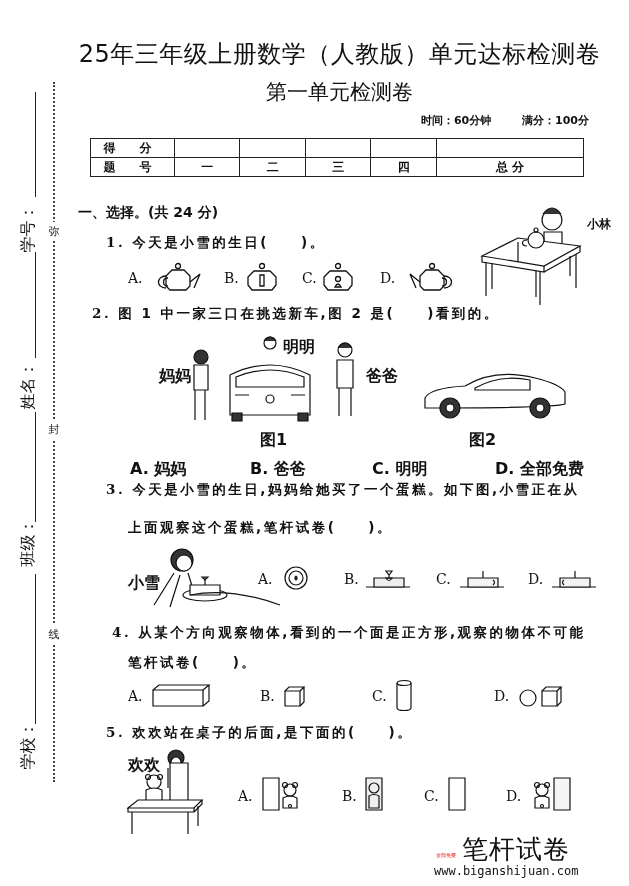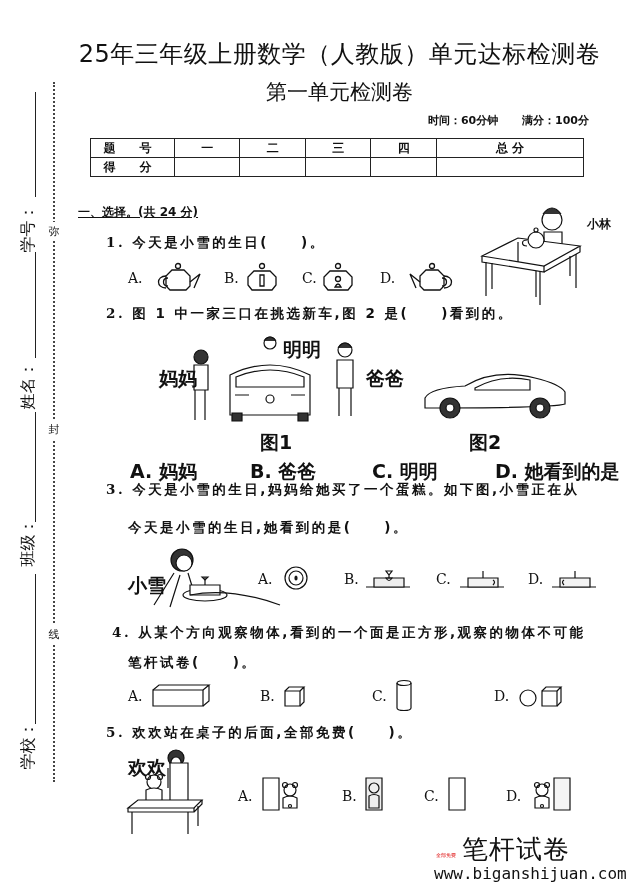--- a/index.html
+++ b/index.html
@@ -3,68 +3,68 @@
 <meta charset="utf-8">
 <style>
   * { box-sizing: border-box; margin: 0; padding: 0; }
   html, body { width: 629px; height: 886px; background: #ffffff; overflow: hidden; }
   body { position: relative; font-family: "DejaVu Sans", sans-serif; color: #111; }
   .abs { position: absolute; }
   .serif { font-family: "DejaVu Serif", serif; }
   .title { left: 0; width: 629px; text-align: center; top: 38px; font-size: 24px; letter-spacing: 0.5px; padding-left: 50px; }
   .subtitle { left: 0; width: 629px; text-align: center; top: 78px; font-size: 21px; padding-left: 50px; font-family: Liberation Serif, serif; }
   .meta { right: 40px; top: 113px; font-size: 11px; font-weight: bold; }
-  .meta span { margin-left: 20px; }
+  .meta span { margin-left: 27px; }
 
   table.score { position: absolute; left: 90px; top: 138px; width: 494px; border-collapse: collapse; font-size: 12px; font-weight: bold; }
   table.score td { border: 1px solid #222; height: 19px; text-align: center; }
   table.score td:first-child { width: 84px; letter-spacing: 10px; }
 
   .binding-line { left: 53px; top: 82px; height: 700px; border-left: 2px dotted #444; }
   .bind-char { left: 48px; font-size: 11px; background: #fff; padding: 2px 0; width: 12px; text-align: center; }
   .side-label { left: 10px; font-size: 16px; transform: rotate(-90deg); transform-origin: center; width: 50px; text-align: center; }
   .side-rule { left: 35px; width: 0; border-left: 1.5px solid #222; }
 
-  .section { left: 78px; top: 204px; font-size: 12px; font-weight: bold; text-decoration: underline; }
+  .section { left: 78px; top: 204px; font-size: 14px; font-weight: bold; }
   .q { font-size: 13.5px; font-weight: bold; letter-spacing: 2.5px; }
   .opt { font-size: 14px; }
-  .caption { font-size: 19px; font-weight: bold; }
+  .caption { font-size: 16px; font-weight: bold; }
   .wm-big { left: 462px; top: 832px; font-size: 26px; letter-spacing: 1px; }
   .wm-small { left: 436px; top: 852px; font-size: 5px; color: #d00; }
-  .wm-url { left: 434px; top: 864px; font-size: 16px; font-family: "DejaVu Sans Mono", monospace; }
+  .wm-url { left: 434px; top: 864px; font-size: 12px; font-family: "DejaVu Sans Mono", monospace; }
   svg { position: absolute; overflow: visible; }
   svg * { vector-effect: non-scaling-stroke; }
 </style>
 </head>
 <body>
 
 <div class="abs title">25年三年级上册数学（人教版）单元达标检测卷</div>
 <div class="abs subtitle">第一单元检测卷</div>
 <div class="abs meta">
   <span>时间：60分钟</span>
   <span>满分：100分</span>
 </div>
 
 <table class="score">
   <tbody>
       <tr>
+    <td>得 分</td>
+    <td></td>
+    <td></td>
+    <td></td>
+    <td></td>
+    <td></td>
+  </tr>
+  <tr>
     <td>题 号</td>
     <td>一</td>
     <td>二</td>
     <td>三</td>
     <td>四</td>
     <td>总 分</td>
-  </tr>
-  <tr>
-    <td>得 分</td>
-    <td></td>
-    <td></td>
-    <td></td>
-    <td></td>
-    <td></td>
   </tr>
 </tbody>
   </table>
 
 <div class="abs binding-line"></div>
 <div class="abs bind-char" style="top:222px">弥</div>
 <div class="abs bind-char" style="top:420px">封</div>
 <div class="abs bind-char" style="top:625px">线</div>
 
 <div class="abs side-rule" style="top:92px;height:105px"></div>
@@ -130,21 +130,21 @@
     <path d="M12 58 v6 l62 10 v-6"></path>
       <path d="M74 74 l36 -20 v-6"></path>
     <path d="M16 64 v34 M22 65 v26 M70 73 v34 M66 73 v26 M106 56 v34 M100 58 v20 M48 44 v20"></path>
     <circle cx="66" cy="42" r="8" fill="#fff"></circle>
       <circle cx="66" cy="32" r="2"></circle>
     <path d="M57 42 c-6 0 -6 6 0 6"></path>
   </g>
   <text x="117" y="30" font-size="12" font-weight="bold" fill="#111">小林</text>
 </svg>
 
-<div class="abs q" style="left:106px;top:305px">
+<div class="abs q" style="left:92px;top:305px">
   <span class="serif">2.</span>
   <span>图 1 中一家三口在挑选新车,图 2 是(　　)看到的。</span>
 </div>
 
 <svg style="left:180px;top:335px" width="130" height="90">
   <g fill="none" stroke="#111" stroke-width="1.2">
 
     <circle cx="21" cy="22" r="7" fill="#333"></circle>
     <path d="M14 30 h14 v25 h-14 z"></path>
       <path d="M15 55 v30 M25 55 v30"></path>
@@ -182,27 +182,27 @@
     <circle cx="30" cy="38" r="4" fill="#fff"></circle>
       <circle cx="120" cy="38" r="4" fill="#fff"></circle>
   </g>
 </svg>
 <div class="abs caption" style="left:260px;top:430px">图1</div>
 <div class="abs caption" style="left:469px;top:430px">图2</div>
 
 <div class="abs caption" style="left:130px;top:459px">A. 妈妈</div>
 <div class="abs caption" style="left:250px;top:459px">B. 爸爸</div>
 <div class="abs caption" style="left:372px;top:459px">C. 明明</div>
-<div class="abs caption" style="left:495px;top:459px">D. 她看到的是</div>
+<div class="abs caption" style="left:495px;top:459px">D. 全部免费</div>
 
 <div class="abs q" style="left:106px;top:481px">
   <span class="serif">3.</span>
   <span>今天是小雪的生日,妈妈给她买了一个蛋糕。如下图,小雪正在从</span>
 </div>
-<div class="abs q" style="left:128px;top:519px">今天是小雪的生日,她看到的是(　　)。</div>
+<div class="abs q" style="left:128px;top:519px">上面观察这个蛋糕,笔杆试卷(　　)。</div>
 
 <svg style="left:150px;top:545px" width="95" height="65">
   <g fill="none" stroke="#111" stroke-width="1.2">
     <circle cx="32" cy="15" r="11" fill="#333"></circle>
       <circle cx="34" cy="18" r="8" fill="#fff"></circle>
     <path d="M24 28 l-20 32 M30 30 l-10 32 M38 28 l8 26"></path>
     <ellipse cx="55" cy="50" rx="22" ry="6" fill="#fff"></ellipse>
     <path d="M40 40 h30 v10 h-30 z" fill="#fff"></path>
       <path d="M55 40 v-8"></path>
       <path d="M52 32 h6 l-3 3 z"></path>
@@ -278,21 +278,21 @@
 <svg style="left:519px;top:686px" width="44" height="22">
   <g fill="none" stroke="#111" stroke-width="1.2">
       <circle cx="9" cy="12" r="8"></circle>
       <rect x="23" y="5" width="15" height="15"></rect>
       <path d="M23 5 l4 -4 h15 l-4 4 M42 1 v15 l-4 4"></path>
     </g>
 </svg>
 
 <div class="abs q" style="left:106px;top:724px">
   <span class="serif">5.</span>
-  <span>欢欢站在桌子的后面,全部免费(　　)。</span>
+  <span>欢欢站在桌子的后面,是下面的(　　)。</span>
 </div>
 <div class="abs caption" style="left:128px;top:755px">欢欢</div>
 
 <svg style="left:128px;top:750px" width="82" height="86">
   <g fill="none" stroke="#111" stroke-width="1.2">
     <circle cx="48" cy="8" r="8" fill="#333"></circle>
       <circle cx="48" cy="12" r="5" fill="#fff"></circle>
     <path d="M40 18 v20"></path>
     <rect x="42" y="13" width="18" height="43" fill="#fff"></rect>
     <circle cx="26" cy="32" r="7" fill="#fff"></circle>

